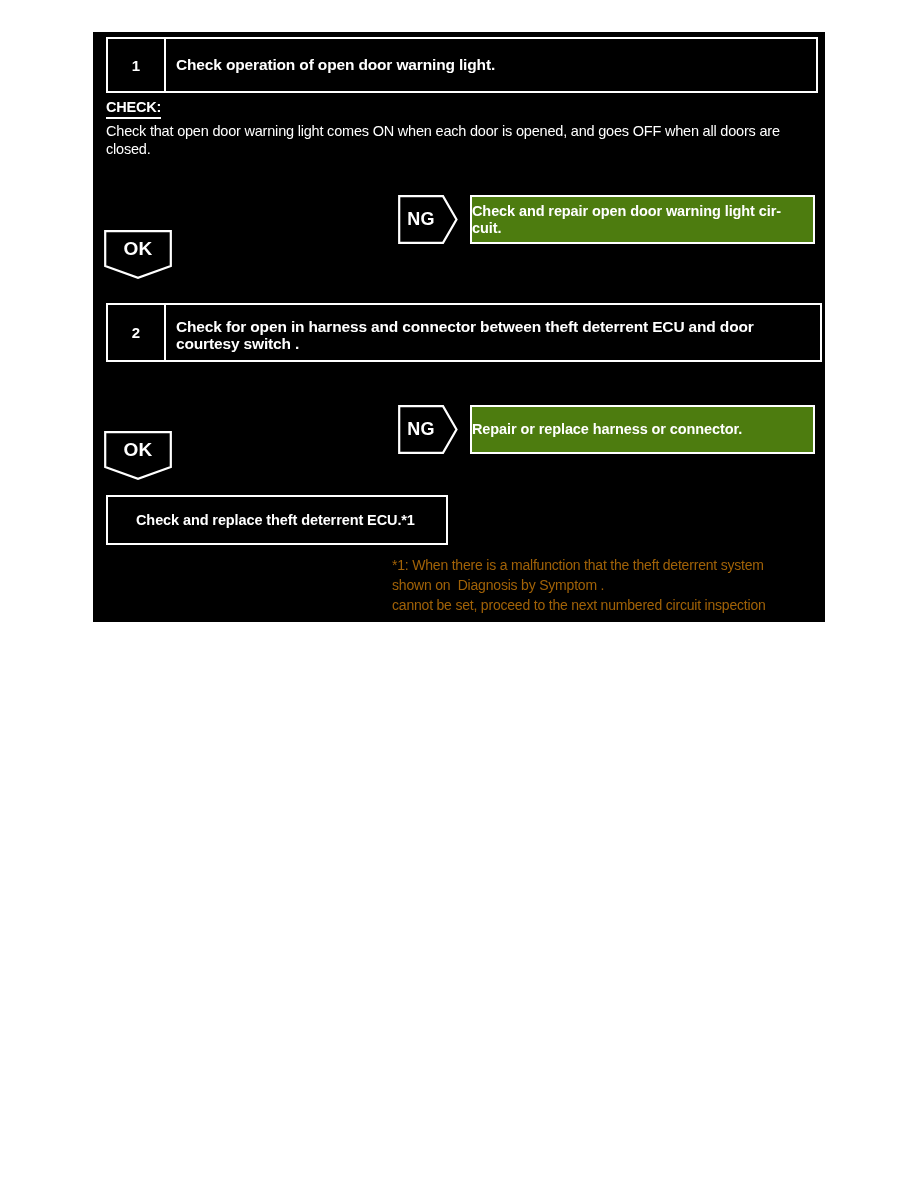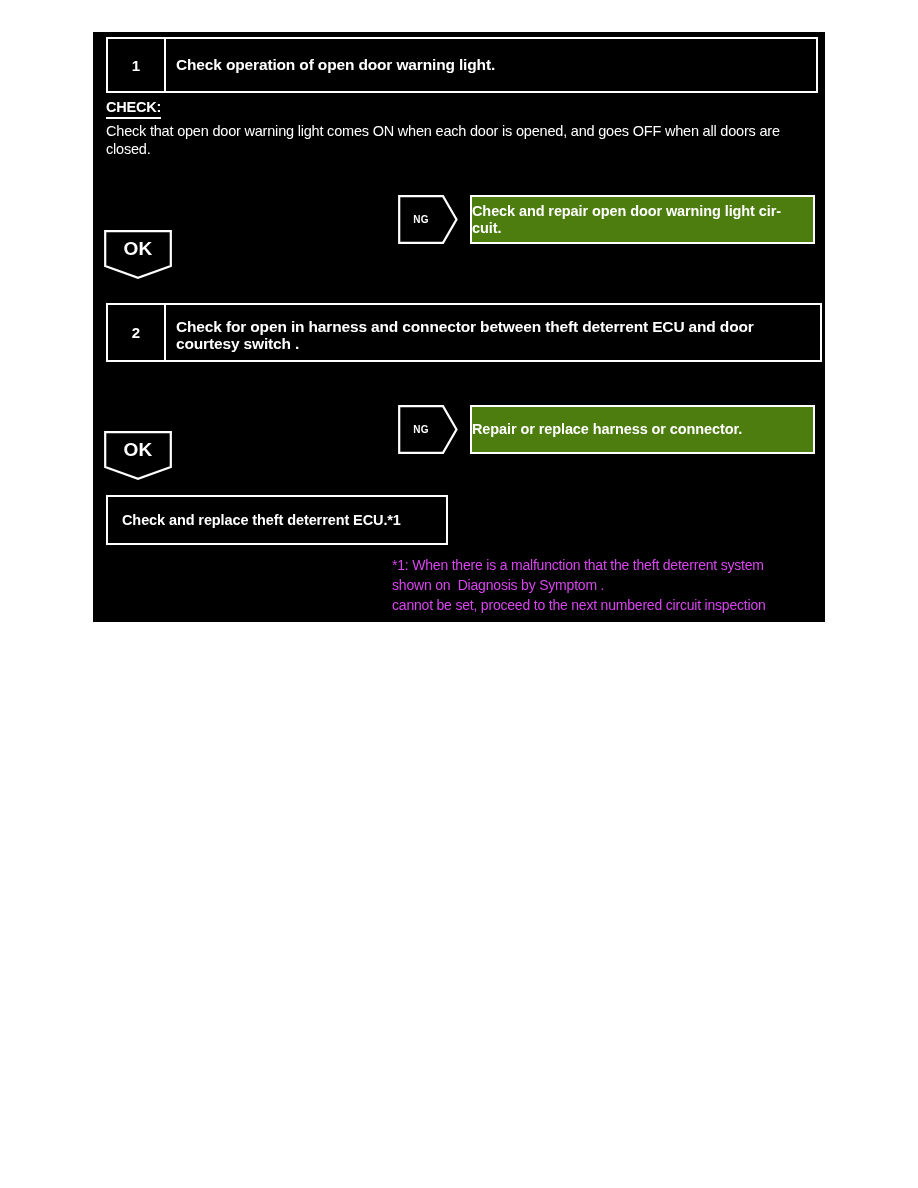--- a/index.html
+++ b/index.html
@@ -112,21 +112,21 @@
   }
   .ng-tag .ng-label {
     position: absolute;
     left: 0; top: 0;
     width: 46px;
     height: 49px;
     display: flex;
     align-items: center;
     justify-content: center;
     font-weight: bold;
-    font-size: 10px;
+    font-size: 18px;
     letter-spacing: 0.2px;
     color: #ffffff;
   }
   .ng-action {
     border: 2px solid #ffffff;
     box-sizing: border-box;
     background: #4d7c0f;
     display: flex;
     align-items: center;
     padding: 0 8px 0 0;
@@ -166,31 +166,31 @@
   }
 
   
   .final-box {
     position: absolute;
     border: 2px solid #ffffff;
     box-sizing: border-box;
     background: #000000;
     display: flex;
     align-items: center;
-    padding-left: 14px;
+    padding-left: 28px;
     font-weight: bold;
     font-size: 14.5px;
     letter-spacing: -0.1px;
     color: #ffffff;
   }
 
   
   .footnote {
     position: absolute;
-    color: #d946ef;
+    color: #a16207;
     font-size: 14px;
     line-height: 1.42;
     letter-spacing: -0.2px;
   }
   .footnote div { white-space: pre; }
 </style>
 </head>
 <body>
 
 <div id="page">

